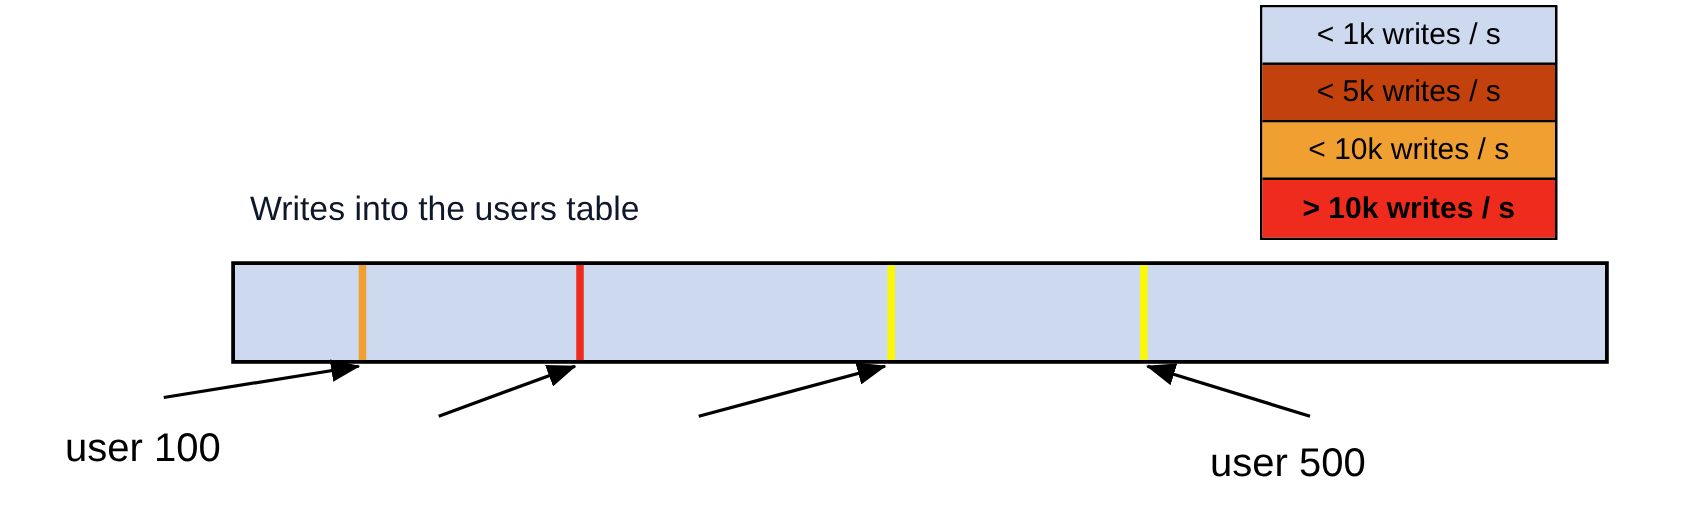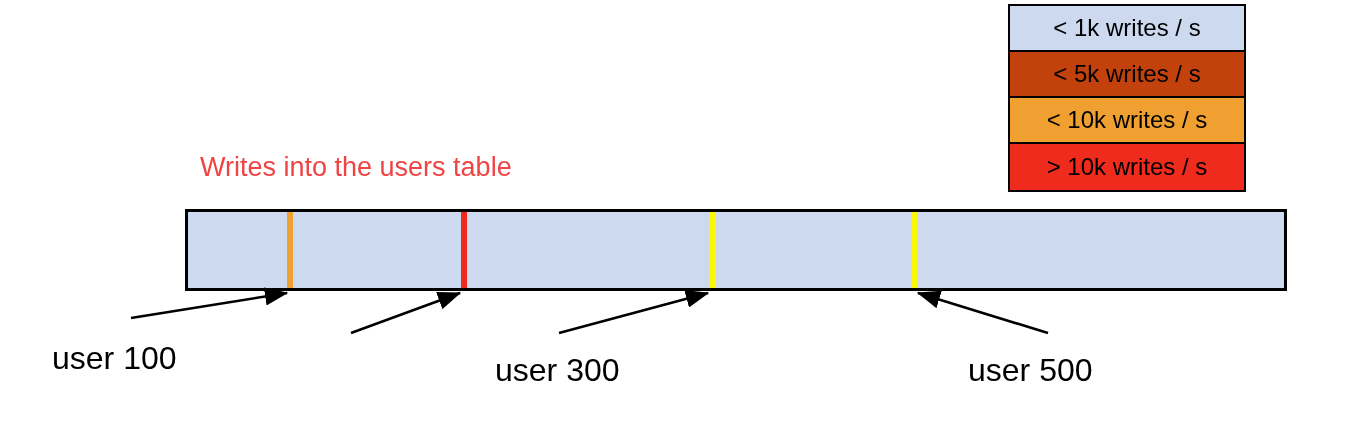--- a/index.html
+++ b/index.html
@@ -39,21 +39,21 @@
   }
   .legend-row:last-child { border-bottom: none; }
   .legend-label { line-height: 1; }
 
   
   #chart-title {
     position: absolute;
     left: 200px;
     top: 152px;
     font-size: 27px;
-    color: #ef4444;
+    color: #0f172a;
     white-space: nowrap;
   }
 
   
   #table-bar {
     position: absolute;
     left: 185px;
     top: 209px;
     width: 1102px;
     height: 82px;
@@ -94,21 +94,21 @@
   <div id="legend">
     <div class="legend-row" style="background:#ccd9ee;">
       <span class="legend-label">&lt; 1k writes / s</span>
     </div>
     <div class="legend-row" style="background:#c2410c;">
       <span class="legend-label">&lt; 5k writes / s</span>
     </div>
     <div class="legend-row" style="background:#f0a030;">
       <span class="legend-label">&lt; 10k writes / s</span>
     </div>
-    <div class="legend-row" style="background:#ee2b1c;">
+    <div class="legend-row" style="background:#ee2b1c;font-weight:bold;">
       <span class="legend-label">&gt; 10k writes / s</span>
     </div>
   </div>
 
   <div id="chart-title">Writes into the users table</div>
 
   <div id="table-bar">
     <div class="stripe" style="left:99px;  background:#f0a030;"></div>
     <div class="stripe" style="left:273px; background:#ee2b1c;"></div>
     <div class="stripe" style="left:522px; background:#fbf708;"></div>
@@ -121,16 +121,15 @@
         <polygon points="0 0, 9 3.5, 0 7" fill="#000000"></polygon>
       </marker>
     </defs>
     <line x1="131" y1="318" x2="287" y2="293" stroke="#000000" stroke-width="2.6" marker-end="url(#arrowhead)"></line>
     <line x1="351" y1="333" x2="460" y2="293" stroke="#000000" stroke-width="2.6" marker-end="url(#arrowhead)"></line>
     <line x1="559" y1="333" x2="708" y2="293" stroke="#000000" stroke-width="2.6" marker-end="url(#arrowhead)"></line>
     <line x1="1048" y1="333" x2="918" y2="293" stroke="#000000" stroke-width="2.6" marker-end="url(#arrowhead)"></line>
   </svg>
 
   <div class="user-label" style="left:52px;  top:340px;">user 100</div>
-  <div class="user-label" style="left:495px; top:352px;">user 300</div>
   <div class="user-label" style="left:968px; top:352px;">user 500</div>
 
 </div>
 
 </body></html>

